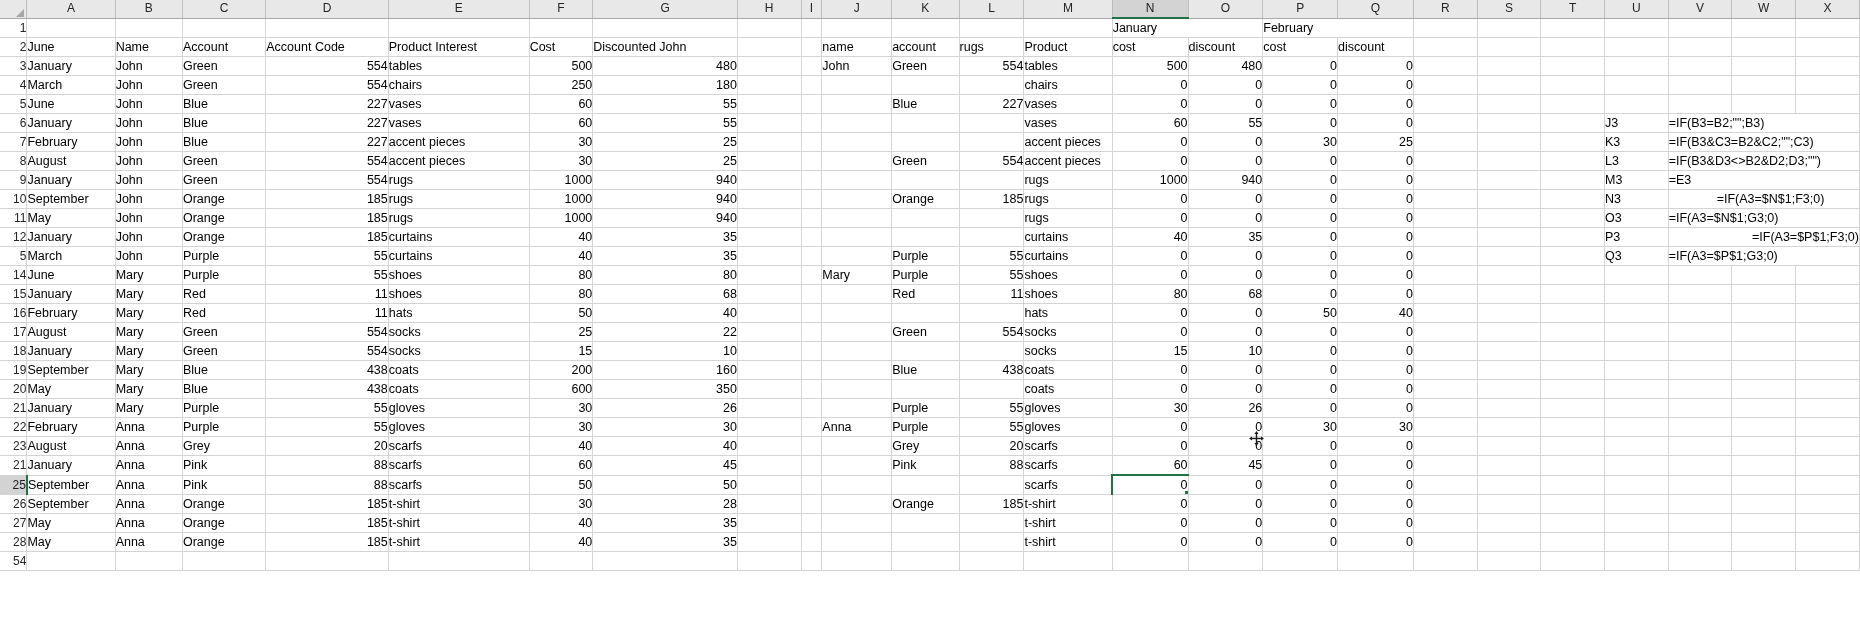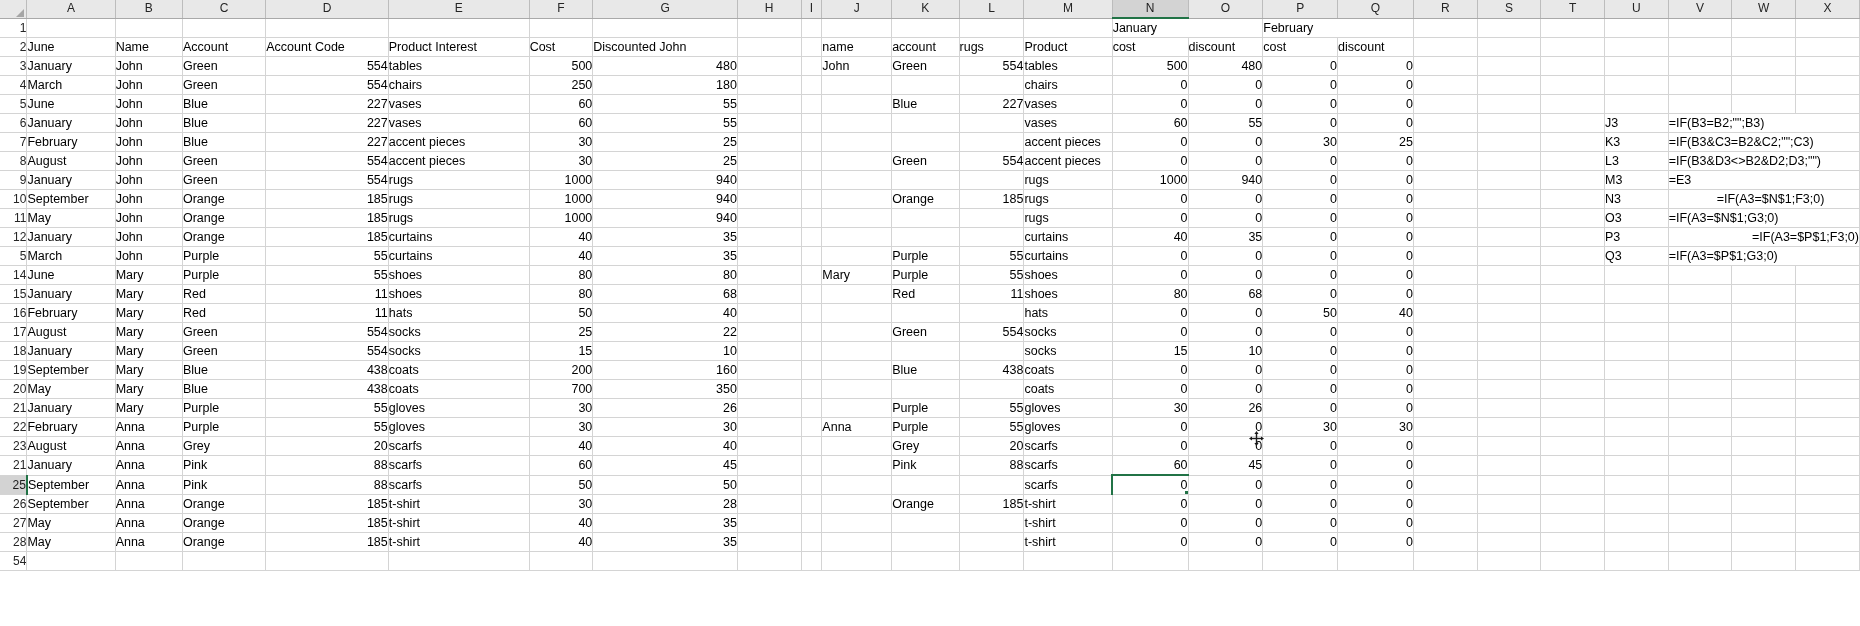--- a/index.html
+++ b/index.html
@@ -643,21 +643,21 @@
         <td></td>
         <td></td>
       </tr>
       <tr>
         <td class="rowhead">20</td>
         <td class="l">May</td>
         <td class="l">Mary</td>
         <td class="l">Blue</td>
         <td class="r">438</td>
         <td class="l">coats</td>
-        <td class="r">700</td>
+        <td class="r">600</td>
         <td class="r">350</td>
         <td></td>
         <td class="colI"></td>
         <td class="l"></td>
         <td class="l"></td>
         <td class="r"></td>
         <td class="l">coats</td>
         <td class="r">0</td>
         <td class="r">0</td>
         <td class="r">0</td>

